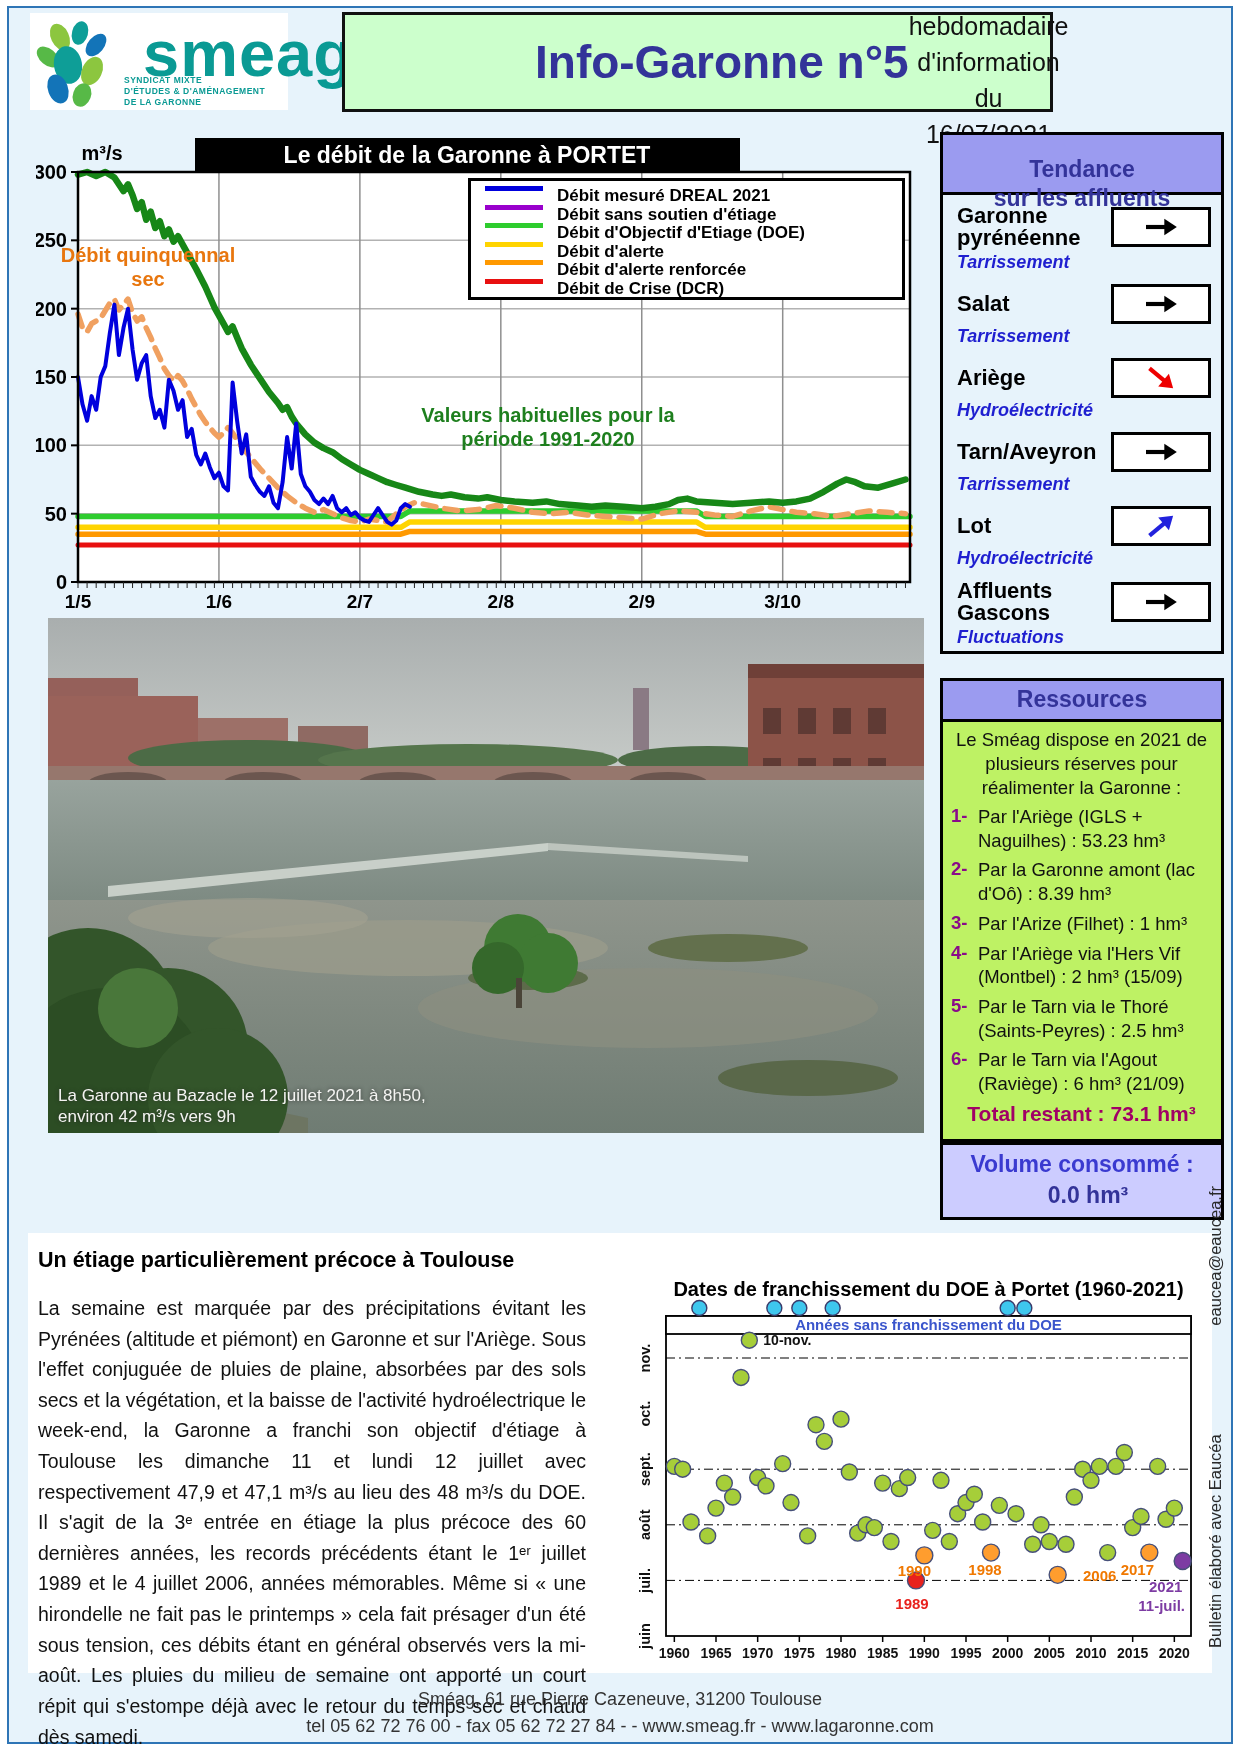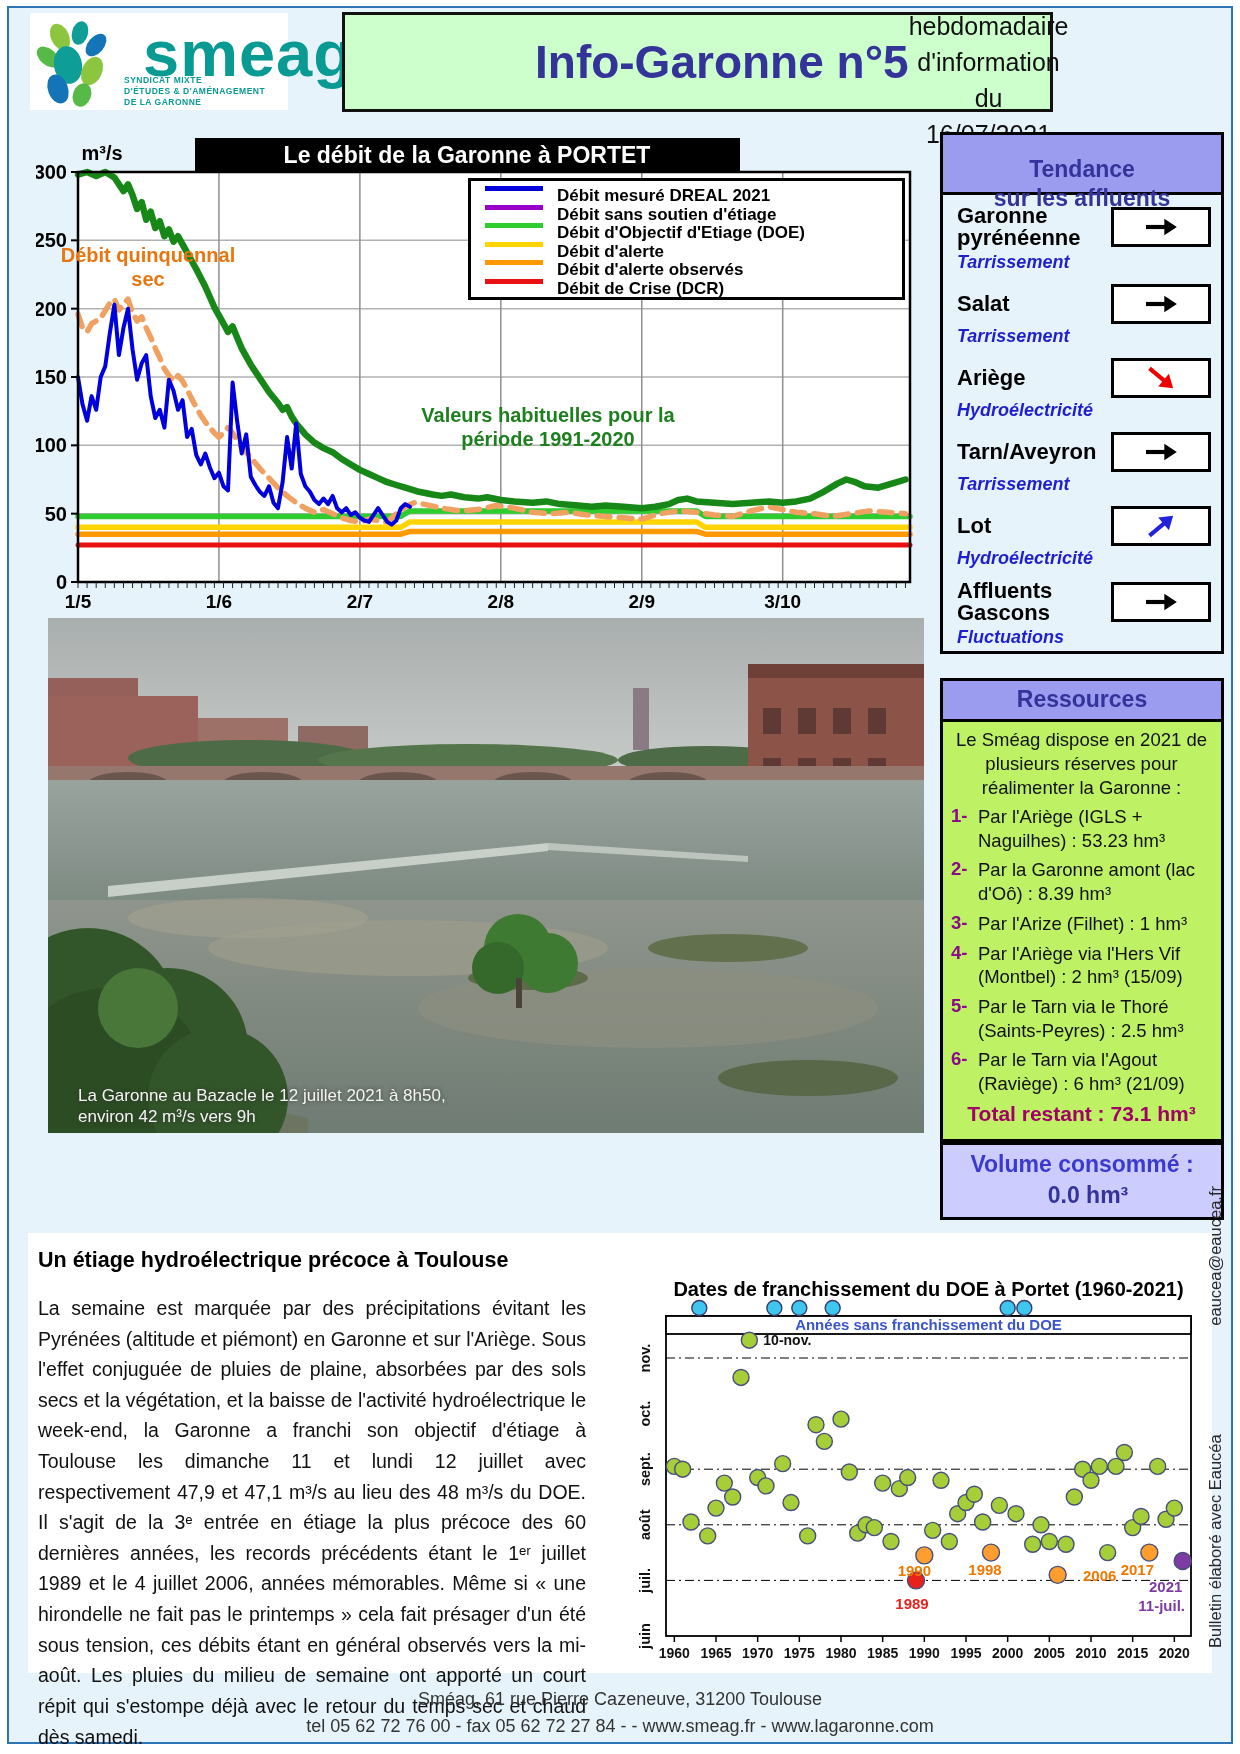--- a/index.html
+++ b/index.html
@@ -43,21 +43,21 @@
   .res-num{width:27px;flex:0 0 auto;color:#8a0a8a;font-weight:bold;font-size:18.5px;}
   .res-text{font-size:18.5px;color:#111;line-height:1.28;}
   #ressources-total{text-align:center;font-size:21px;font-weight:bold;color:#a10066;margin-top:4px;}
   #volume-box{left:940px;top:1142px;width:284px;height:78px;background:#ccccff;border:3px solid #000;
               box-sizing:border-box;text-align:center;}
   #volume-label{font-size:23px;font-weight:bold;color:#3a3ad0;margin-top:6px;}
   #volume-value{font-size:23px;font-weight:bold;color:#333399;margin-top:4px;padding-left:12px;}
   
   #photo{left:48px;top:618px;width:876px;height:515px;overflow:hidden;}
   #photo-caption{position:absolute;left:10px;bottom:6px;color:#f4f4f2;font-size:17px;line-height:1.25;
-                 text-shadow:0 0 4px rgba(40,40,40,.8);margin-left:20px;}
+                 text-shadow:0 0 4px rgba(40,40,40,.8);}
   
   #white-panel{left:28px;top:1233px;width:1184px;height:440px;background:#ffffff;}
   #article{left:38px;top:1248px;width:548px;}
   #article-heading{font-size:21.5px;font-weight:bold;color:#000;}
   #article-body{margin-top:20px;font-size:19.5px;color:#111;line-height:1.57;text-align:justify;}
   
   #scatter-chart{left:600px;top:1268px;width:622px;height:400px;}
   
   #vertical-credit{left:1206px;top:1648px;width:462px;transform:rotate(-90deg);transform-origin:0 0;
                    display:flex;justify-content:space-between;font-size:16.5px;color:#2a2a2a;}
@@ -249,21 +249,21 @@
         <div class="legend-row">
           <span class="legend-swatch" style="background: rgb(46, 204, 46);"></span>
           <span class="legend-label">Débit d'Objectif d'Etiage (DOE)</span>
         </div>
         <div class="legend-row">
           <span class="legend-swatch" style="background: rgb(255, 212, 0);"></span>
           <span class="legend-label">Débit d'alerte</span>
         </div>
         <div class="legend-row">
           <span class="legend-swatch" style="background: rgb(255, 153, 0);"></span>
-          <span class="legend-label">Débit d'alerte observés</span>
+          <span class="legend-label">Débit d'alerte renforcée</span>
         </div>
         <div class="legend-row">
           <span class="legend-swatch" style="background: rgb(232, 16, 16);"></span>
           <span class="legend-label">Débit de Crise (DCR)</span>
         </div>
       </div>
   </div>
 
   <div class="abs" id="tendance">
     <div id="tendance-header">
@@ -459,21 +459,21 @@
       <div id="ressources-total">Total restant : 73.1 hm³</div>
     </div>
   </div>
   <div class="abs" id="volume-box">
     <div id="volume-label">Volume consommé :</div>
     <div id="volume-value">0.0 hm³</div>
   </div>
 
   <div class="abs" id="white-panel"></div>
   <div class="abs" id="article">
-    <div id="article-heading">Un étiage hydroélectrique précoce à Toulouse</div>
+    <div id="article-heading">Un étiage particulièrement précoce à Toulouse</div>
     <div id="article-body">La semaine est marquée par des précipitations évitant les Pyrénées (altitude et piémont) en Garonne et sur l'Ariège. Sous l'effet conjuguée de pluies de plaine, absorbées par des sols secs et la végétation, et la baisse de l'activité hydroélectrique le week-end, la Garonne a franchi son objectif d'étiage à Toulouse les dimanche 11 et lundi 12 juillet avec respectivement 47,9 et 47,1 m³/s au lieu des 48 m³/s du DOE. Il s'agit de la 3ᵉ entrée en étiage la plus précoce des 60 dernières années, les records précédents étant le 1ᵉʳ juillet 1989 et le 4 juillet 2006, années mémorables. Même si « une hirondelle ne fait pas le printemps » cela fait présager d'un été sous tension, ces débits étant en général observés vers la mi-août. Les pluies du milieu de semaine ont apporté un court répit qui s'estompe déjà avec le retour du temps sec et chaud dès samedi.</div>
   </div>
   <div class="abs" id="scatter-chart">
     <svg id="scatter-svg" width="622" height="400" viewBox="0 0 622 400">
         <text x="328.5" y="28" text-anchor="middle" font-size="20" font-weight="bold" fill="#000">Dates de franchissement du DOE à Portet (1960-2021)</text>
         <rect x="66" y="48" width="525" height="320" fill="#fff" stroke="#000" stroke-width="1.8"></rect>
         <rect x="66" y="48" width="525" height="18" fill="#fff" stroke="#000" stroke-width="1.8"></rect>
         <text x="328.5" y="62" text-anchor="middle" font-size="15" font-weight="bold" fill="#3a55cc">Années sans franchissement du DOE</text>
         <line x1="66" y1="312.4" x2="591" y2="312.4" stroke="#000" stroke-width="1" stroke-dasharray="9 4 2 4"></line>
         <line x1="66" y1="256.8" x2="591" y2="256.8" stroke="#000" stroke-width="1" stroke-dasharray="9 4 2 4"></line>

